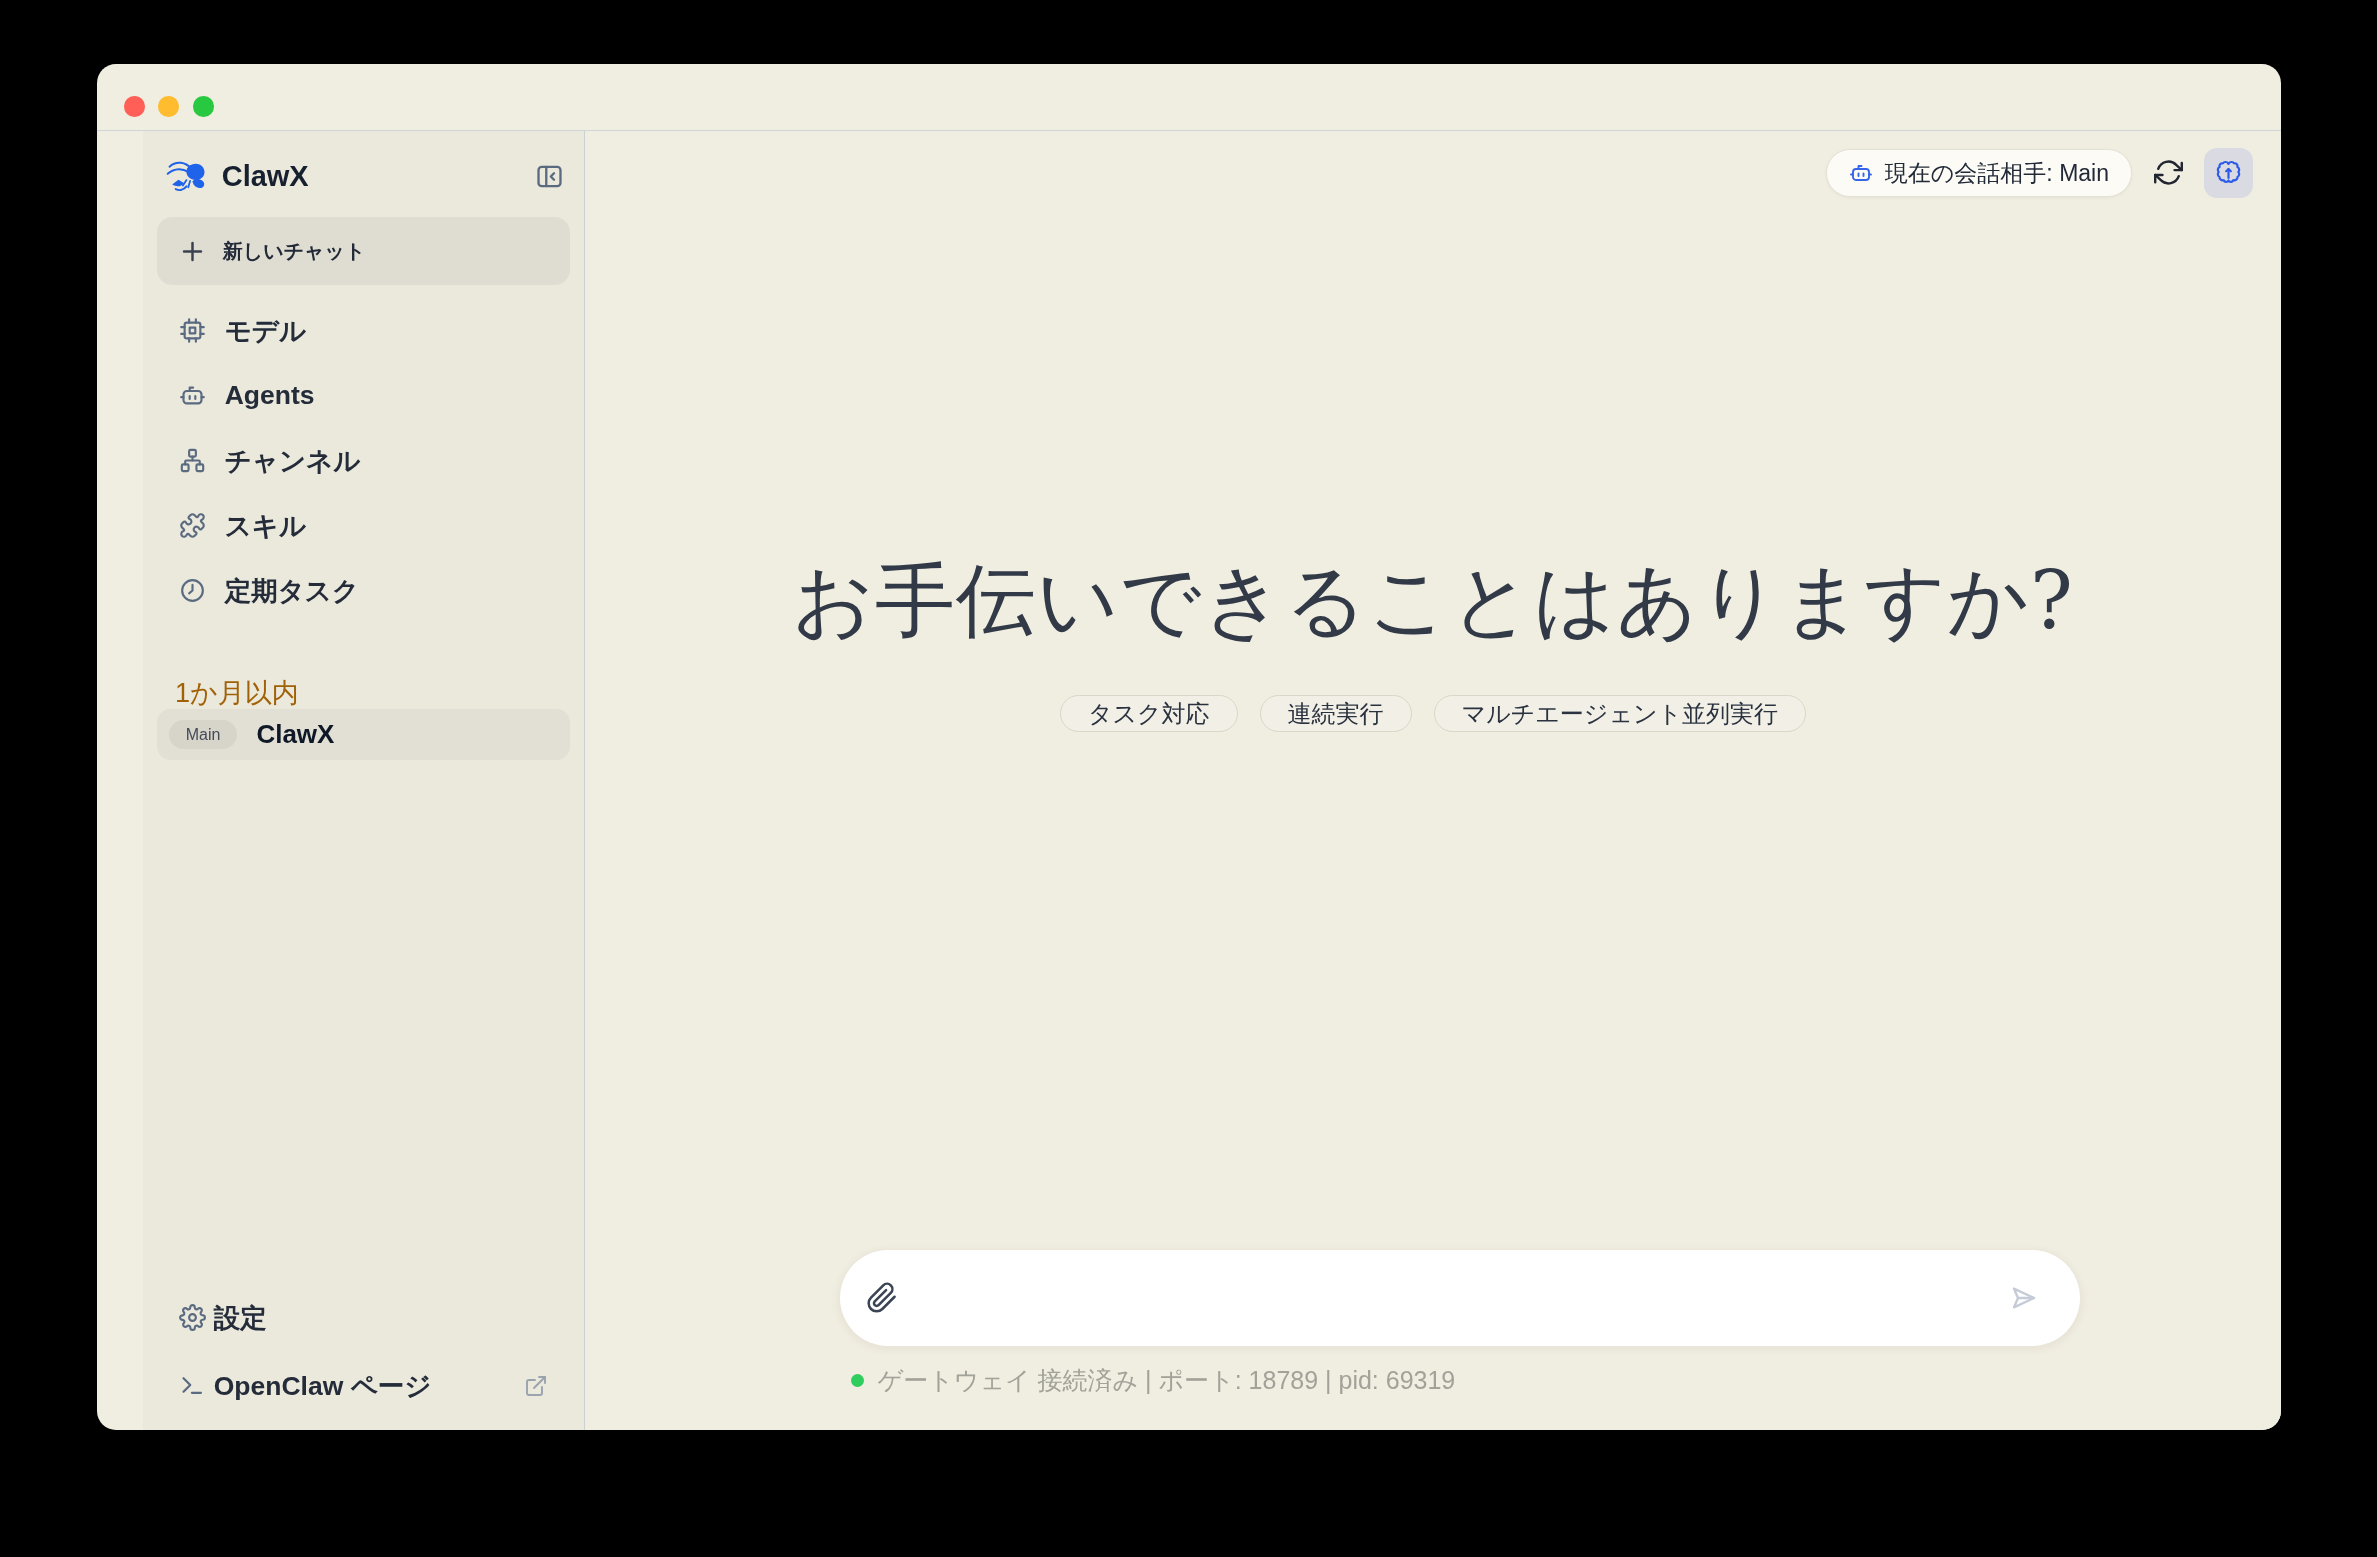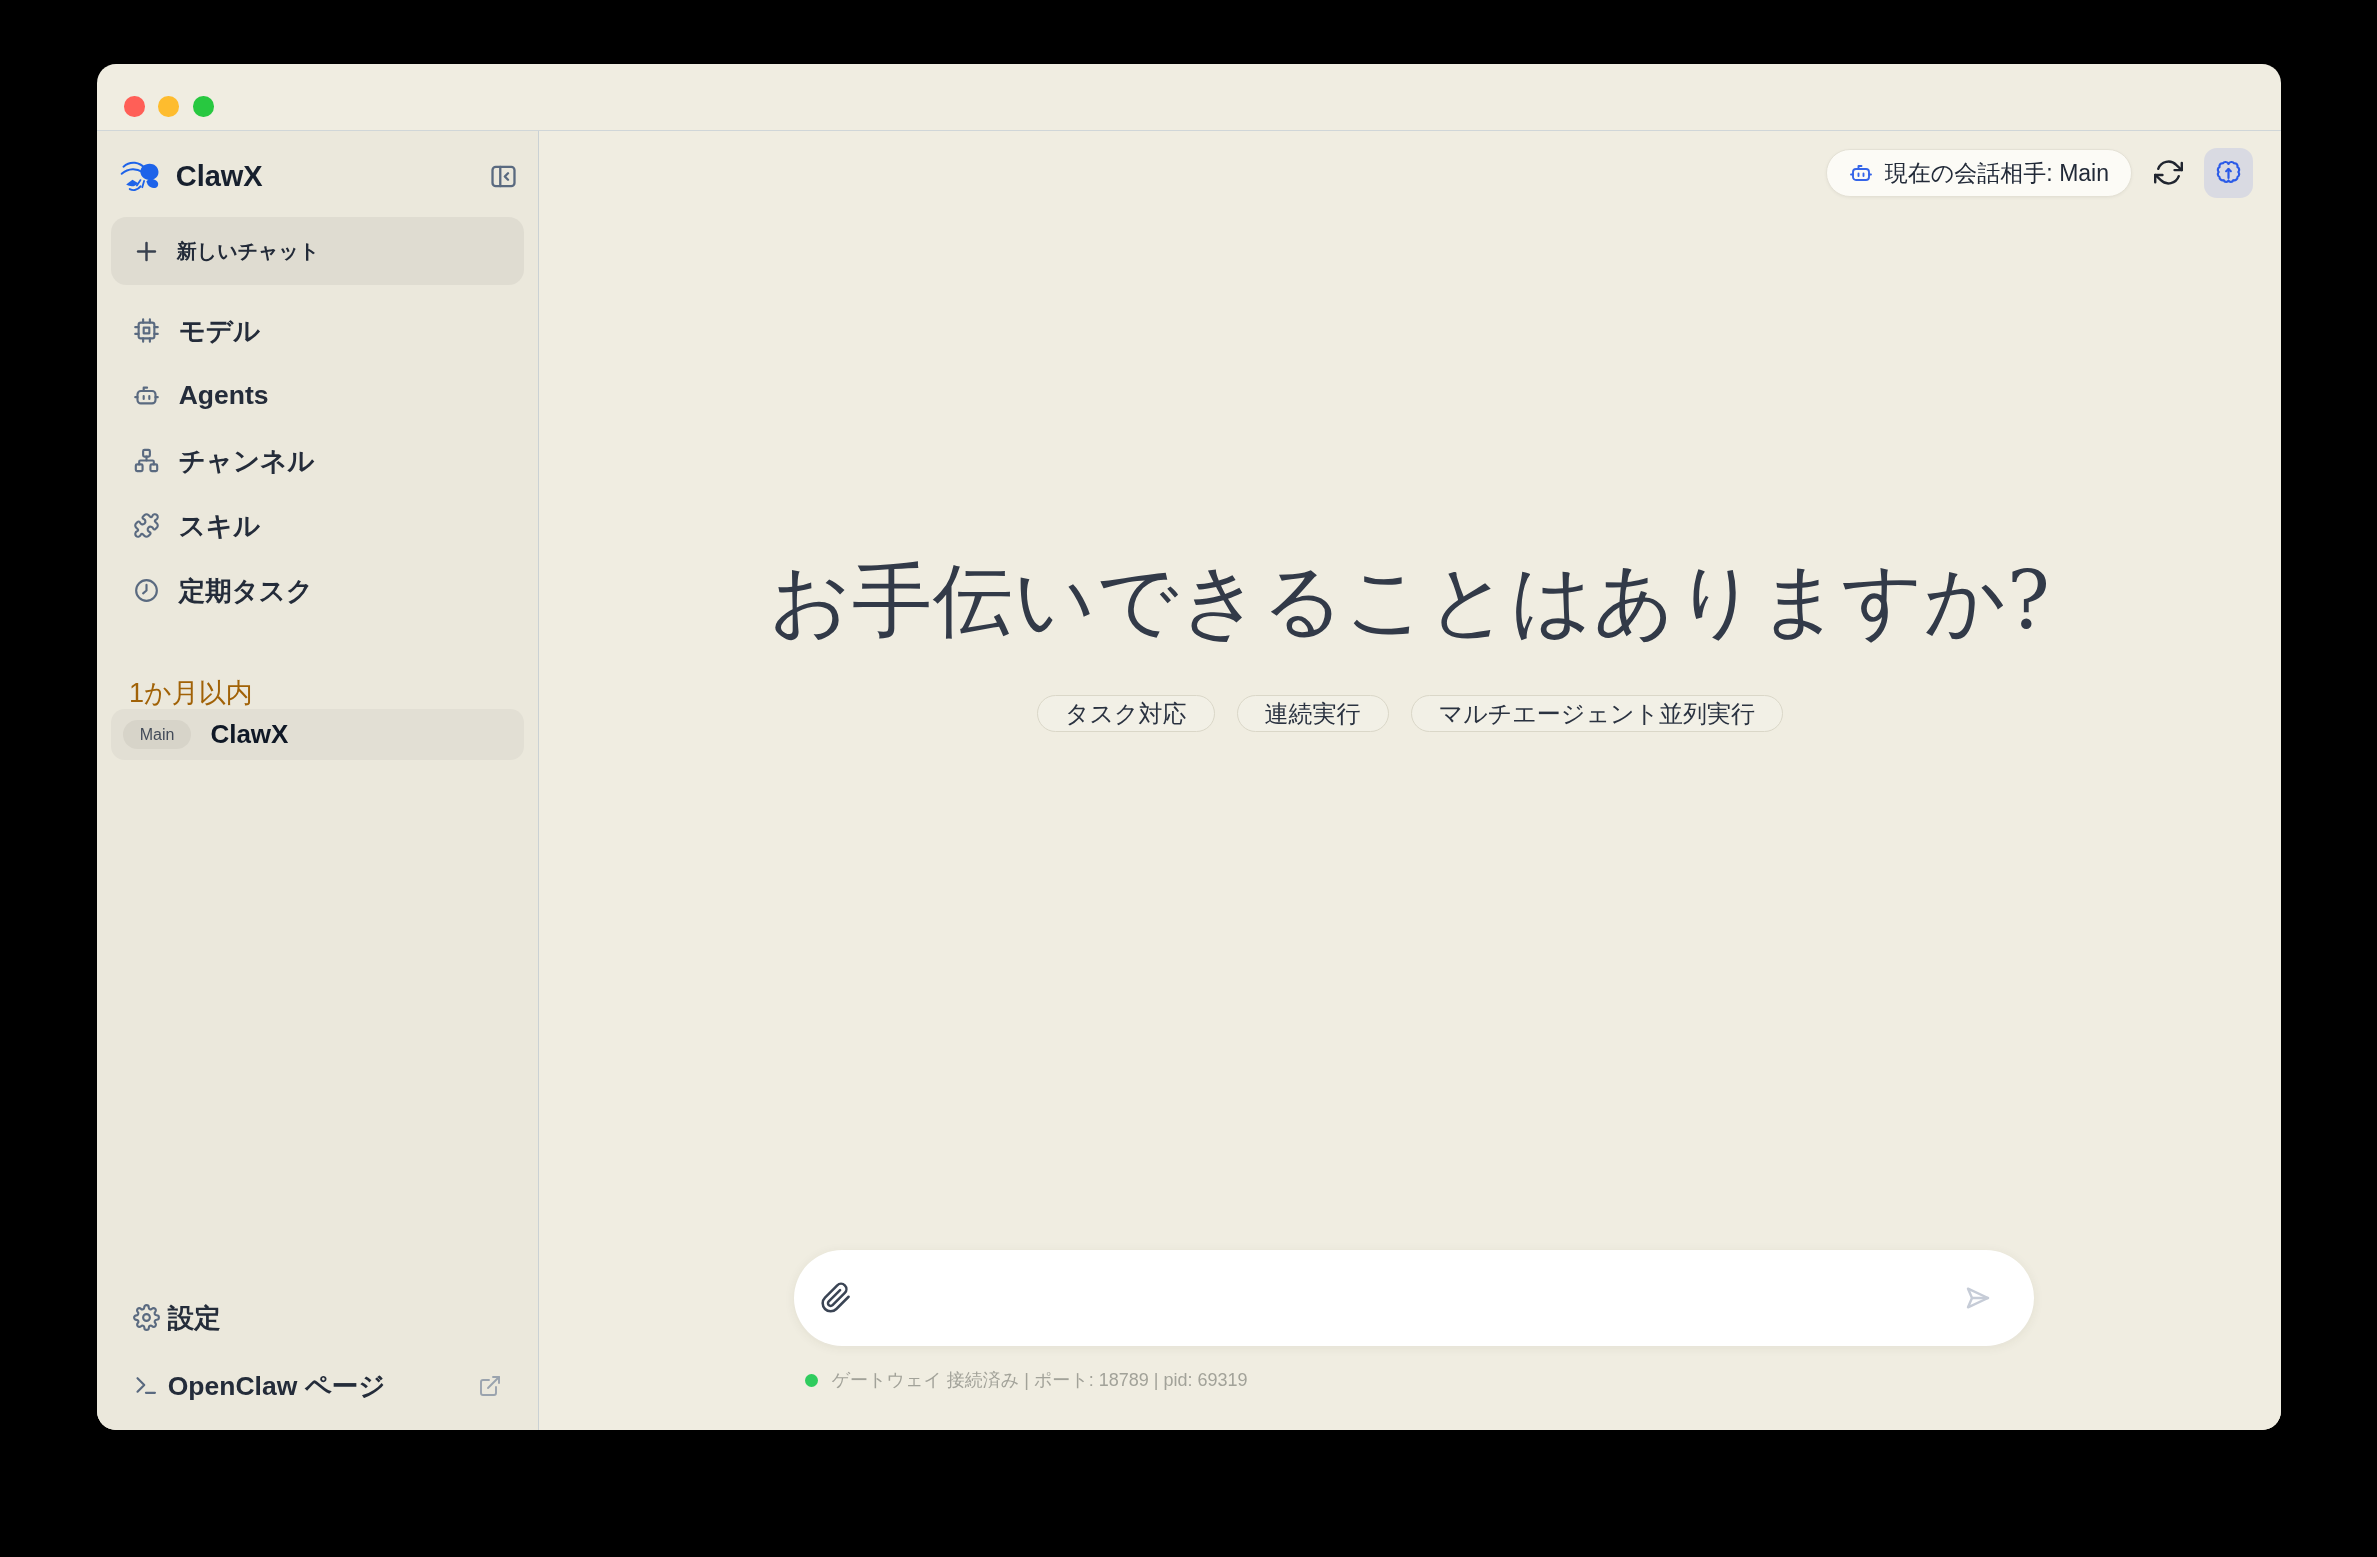--- a/index.html
+++ b/index.html
@@ -15,21 +15,21 @@
   .titlebar { height:67px; flex:0 0 67px; border-bottom:0.9px solid rgba(125,155,195,.28);
               position:relative; }
   .dot { position:absolute; top:32px; width:20.5px; height:20.5px; border-radius:50%; }
   .dot.close { left:27px;  background:#FF5F57; }
   .dot.min   { left:61px;  background:#FEBC2E; }
   .dot.zoom  { left:96px; background:#28C840; }
 
   
   .body { flex:1; display:flex; min-height:0; }
   .sidebar { width:442px; flex:0 0 442px; background:#EBE8DC;
-             border-right:0.9px solid rgba(125,155,195,.30); position:relative; }
+             border-right:0.9px solid rgba(125,155,195,.30); position:relative;margin-left:46px; }
   .main { flex:1; position:relative; background:#F0EDE1; }
 
   
   .logo-row { position:absolute; left:22px; right:19px; top:19px; height:53px;
               display:flex; align-items:center; }
   .logo { width:43px; height:43px; }
   .app-name { margin-left:13.7px; font-size:29px; font-weight:700; color:#17202E; }
   .collapse-btn { margin-left:auto; width:31px; height:31px; color:#5A6A80;
                   background:none; border:none; cursor:pointer; }
   .collapse-btn svg { width:31px; height:31px; }
@@ -101,21 +101,21 @@
                          display:flex; align-items:center; }
   .clip-btn svg { width:32px; height:32px; color:#3A4454; }
   .composer input { flex:1; border:none; outline:none; background:transparent;
                     font-size:26px; color:#222A38; font-family:inherit; }
   .send-btn { margin-right:13.7px; }
   .send-btn svg { width:32px; height:32px; color:#C6CCD7; }
 
   .status { position:absolute; left:266px; top:1236px; height:26px;
             display:flex; align-items:center; gap:13.7px; }
   .status .dotg { width:13px; height:13px; border-radius:50%; background:#2FCC5E; }
-  .status .txt { font-size:18px; color:#A2A299; }
+  .status .txt { font-size:25px; color:#A2A299; }
 </style>
 </head>
 <body>
 
 <div class="stage">
   <div class="win">
 
     <div class="titlebar">
       <div class="dot close"></div>
       <div class="dot min"></div>

